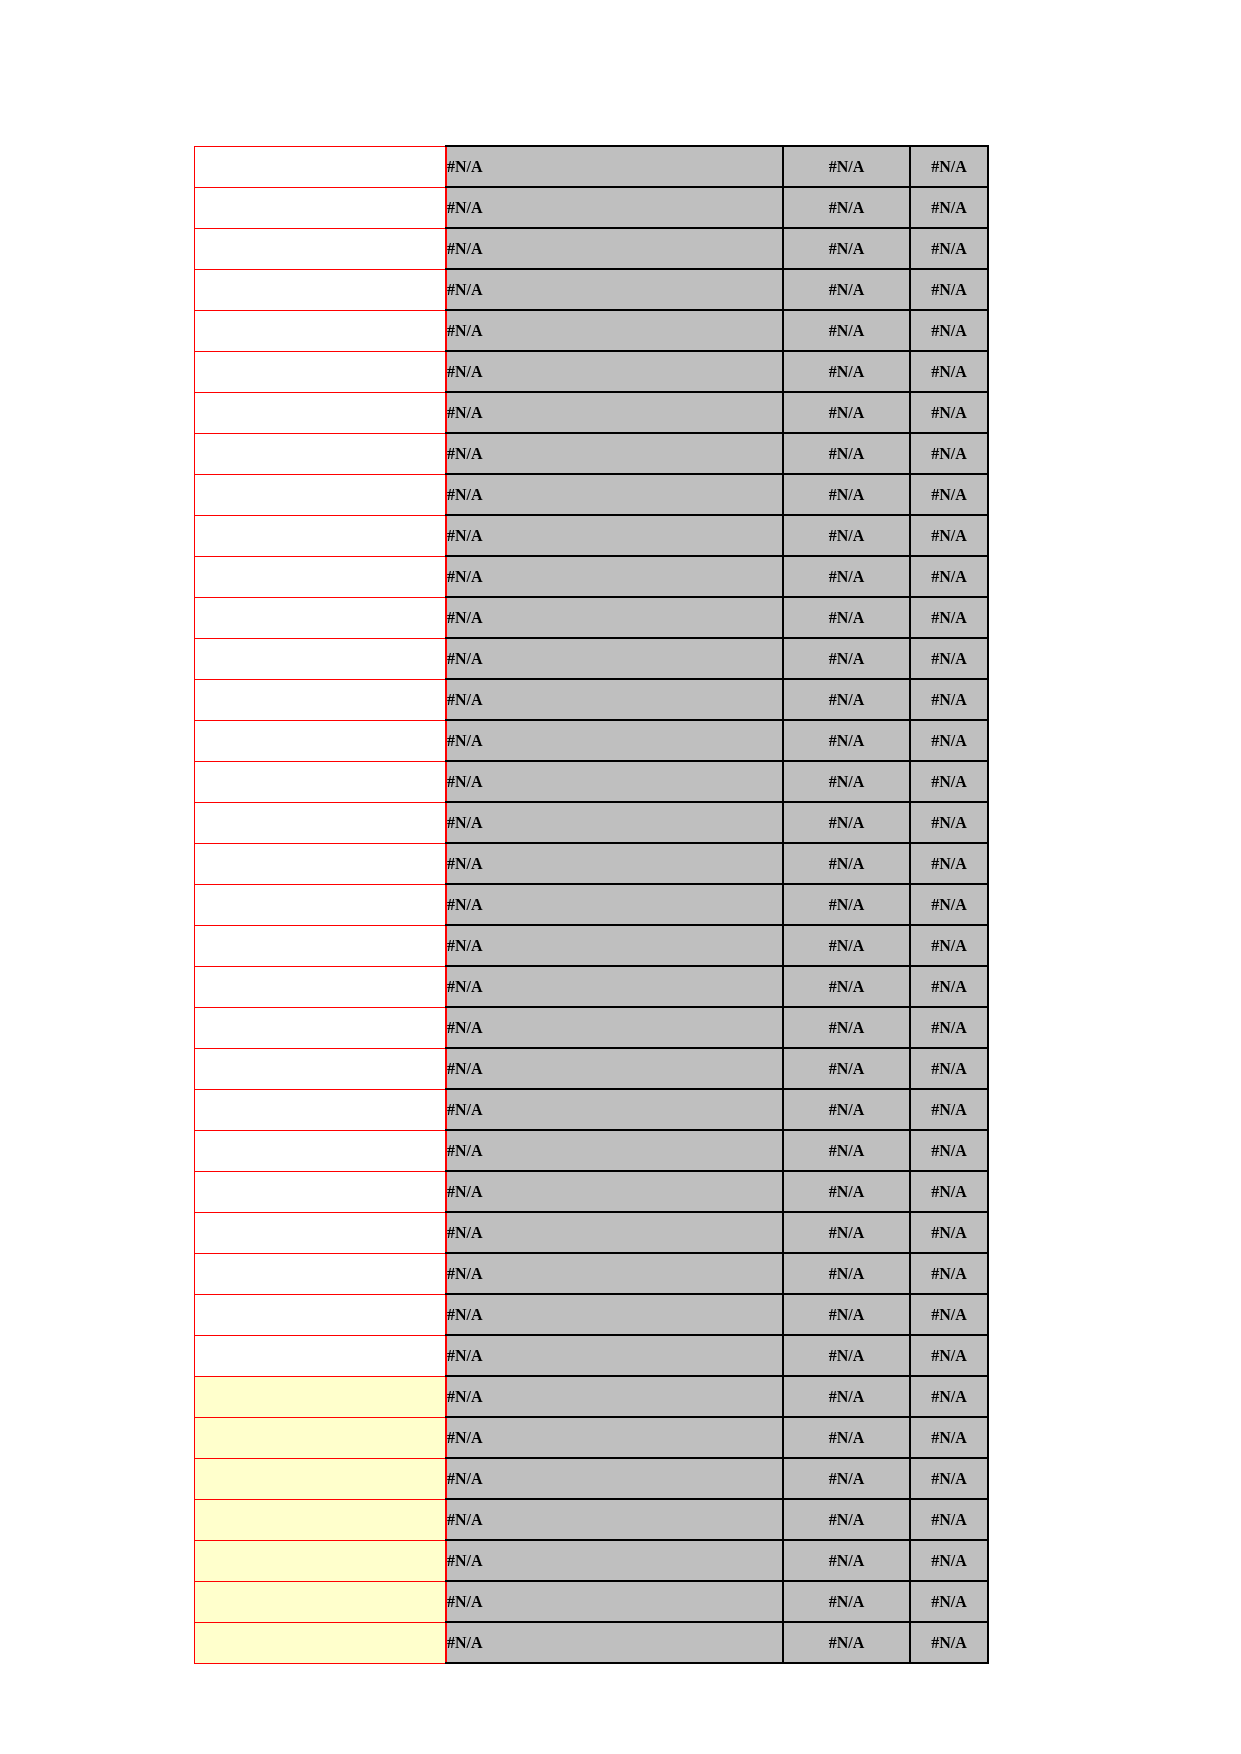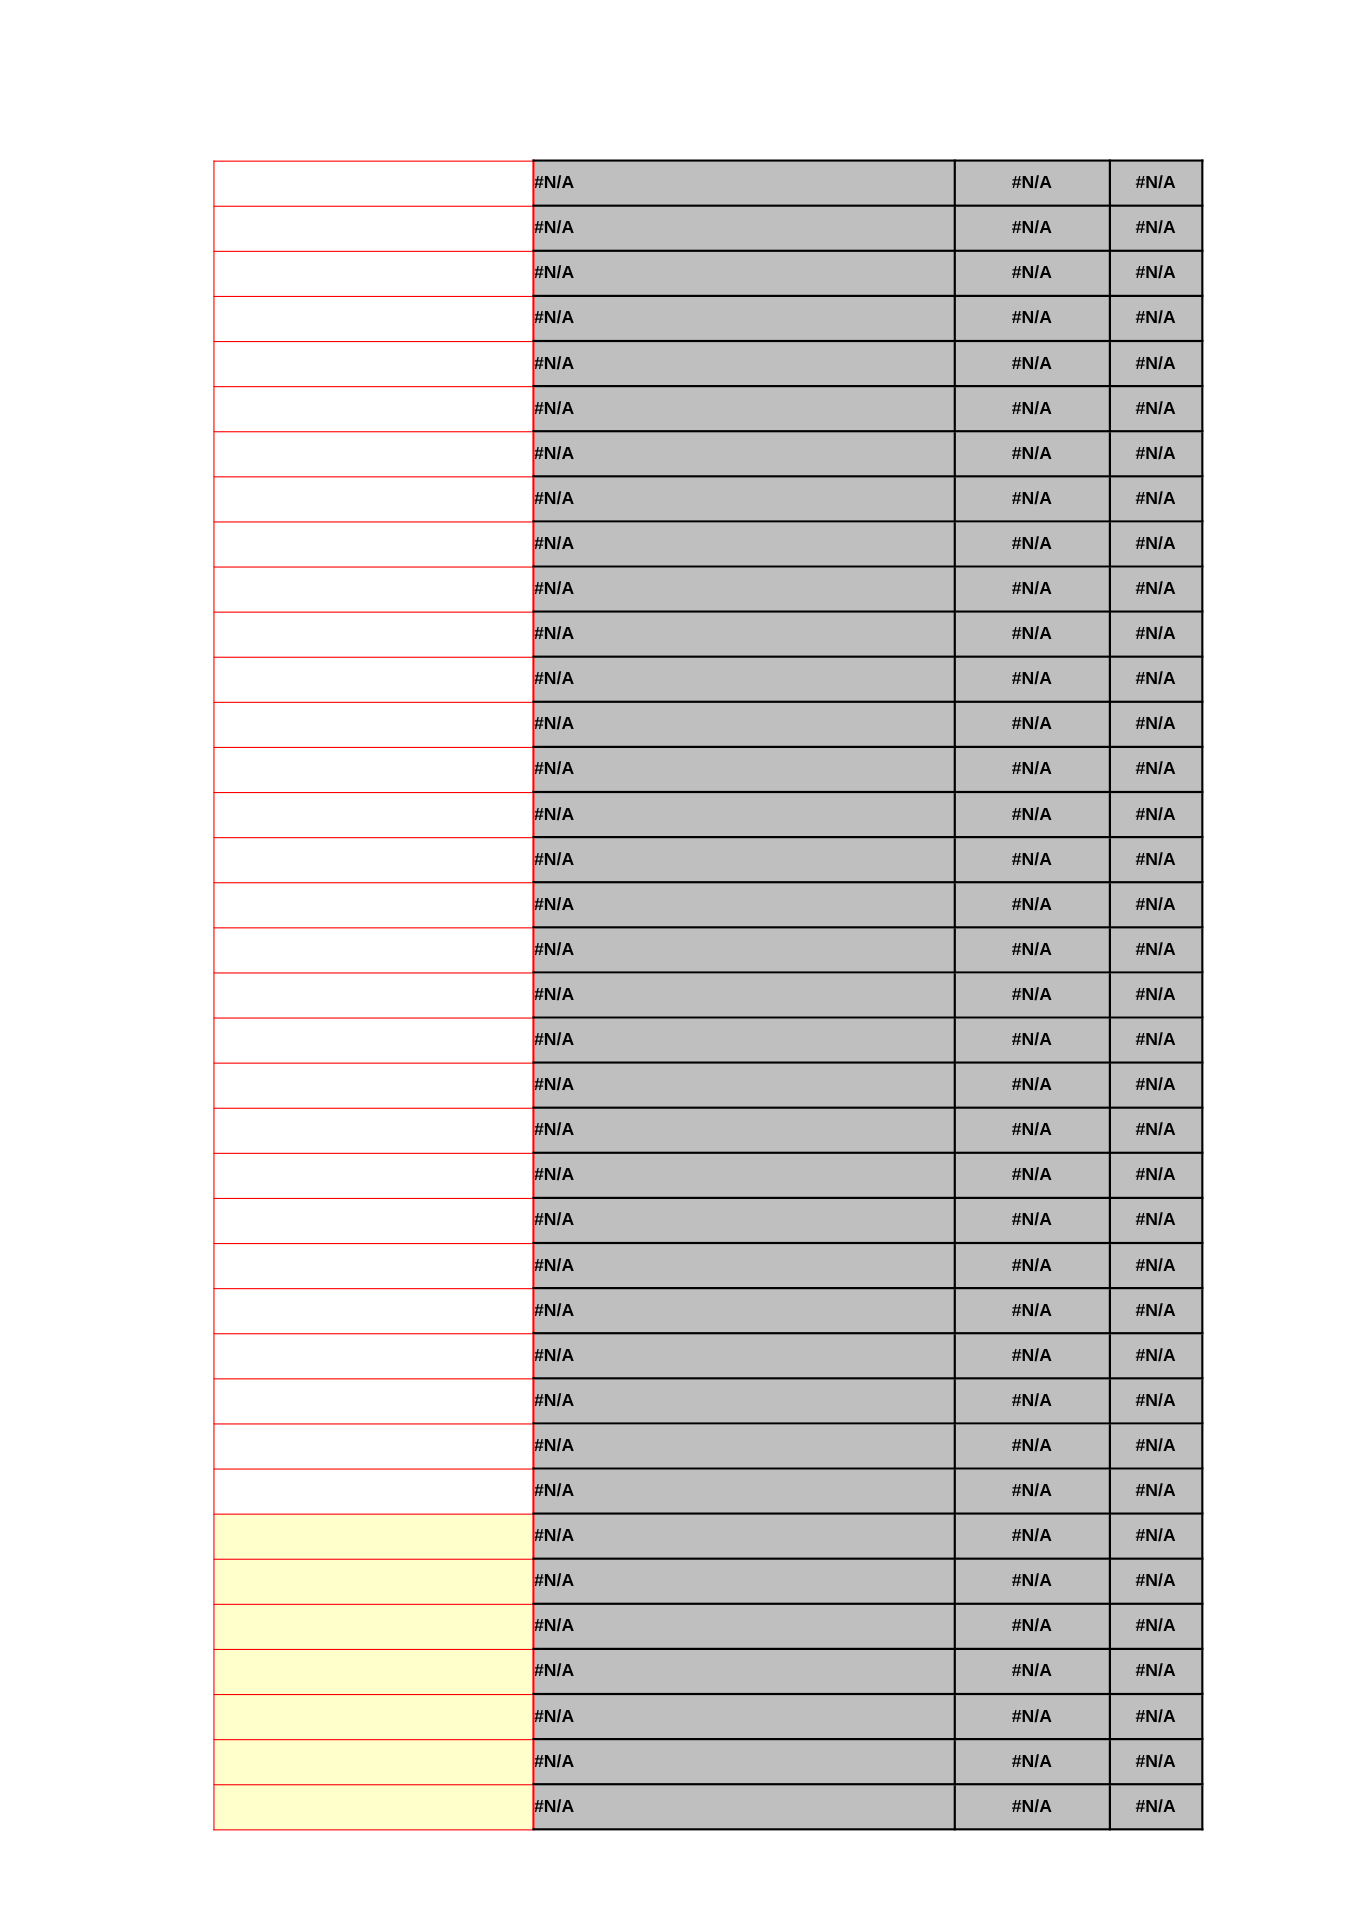--- a/index.html
+++ b/index.html
@@ -1,21 +1,21 @@
 <!DOCTYPE html>
 <html style="--cell-gray: #bfbfbf; --row-yellow: #ffffcc; --border-red: #ff0000; --border-black: #000000;"><head>
 <meta charset="utf-8">
 <style>
   html, body { margin: 0; padding: 0; background: #ffffff; }
   .page {
     position: relative;
-    width: 1241px;
+    width: 989px;
     height: 1754px;
     background: #ffffff;
-    font-family: Liberation Sans, sans-serif;
+    font-family: Liberation Serif, serif;
     overflow: hidden;
   }
   table.grid {
     position: absolute;
     left: 194px;
     top: 145px;
     border-collapse: collapse;
     table-layout: fixed;
   }
   table.grid td {

